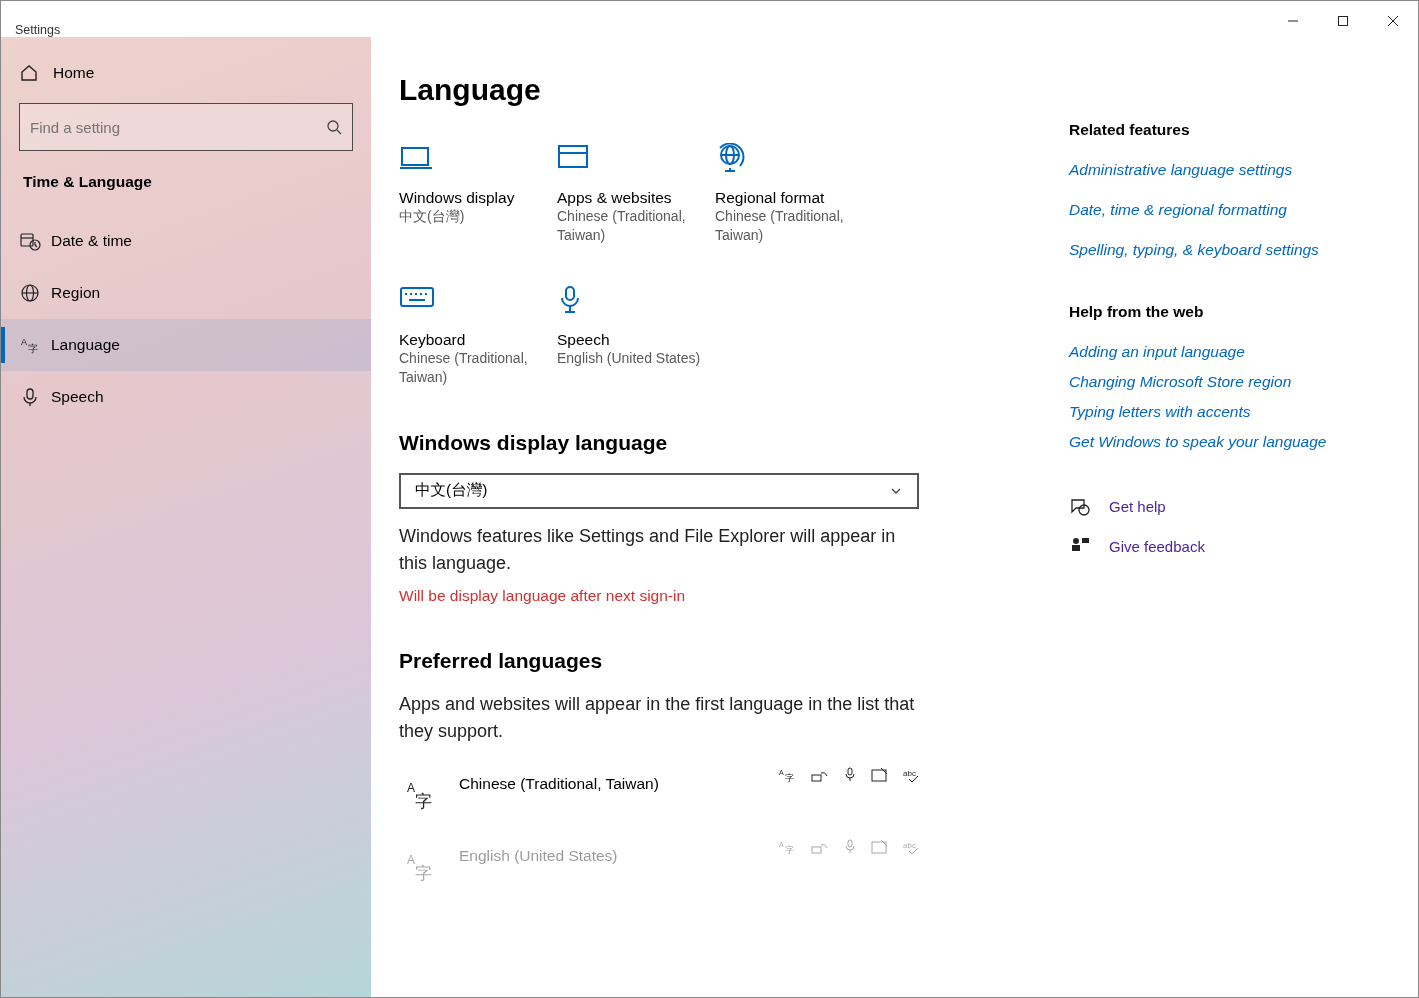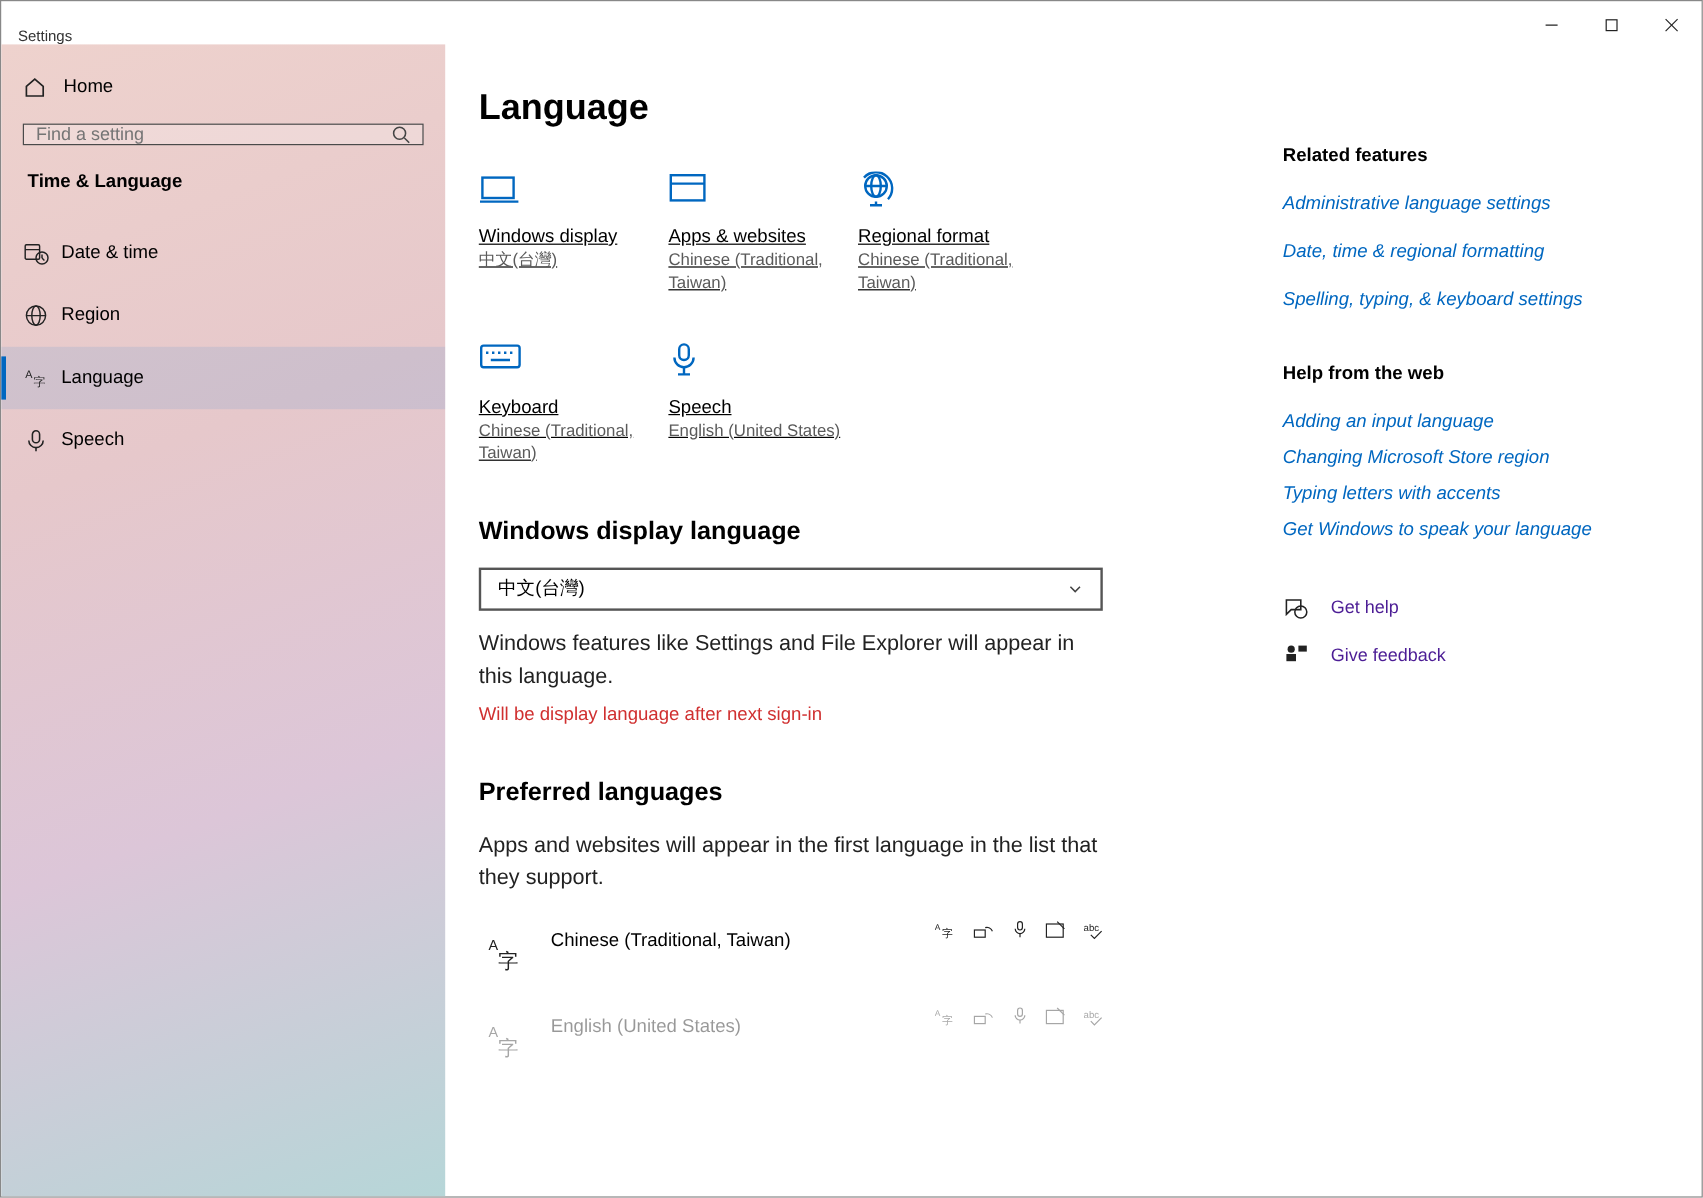--- a/index.html
+++ b/index.html
@@ -6,33 +6,33 @@
 body { width: 1419px; height: 998px; overflow: hidden; background: #fff; border: 1px solid #888; }
 .titlebar { height: 36px; display: flex; align-items: flex-end; justify-content: space-between; }
 .title-text { padding: 8px 0 0 14px; font-size: 12.5px; color: #333; }
 .window-controls { display: flex; }
 .wc { width: 50px; height: 32px; display: flex; align-items: center; justify-content: center; cursor: pointer; }
 .wc svg { stroke: #222; stroke-width: 1; fill: none; }
 .content { display: flex; height: calc(100% - 36px); }
 .sidebar { width: 370px; background: linear-gradient(160deg, #eed2cd 0%, #e6c8cb 35%, #dcc6d8 65%, #b6d6d8 100%); padding-top: 0; }
 .home-row { display: flex; align-items: center; gap: 14px; padding: 14px 18px; cursor: pointer; margin-top: 12px; }
 .home-row .lbl { font-size: 15.5px; color: #000; }
-.search-box { margin: 6px 18px 0; width: 334px; height: 18px; border: 1.5px solid #4a4a4a; background: rgba(255,255,255,0.22); display: flex; align-items: center; padding: 0 10px; }
+.search-box { margin: 6px 18px 0; width: 334px; height: 48px; border: 1.5px solid #4a4a4a; background: rgba(255,255,255,0.22); display: flex; align-items: center; padding: 0 10px; }
 .search-box input { flex: 1; background: transparent; border: none; outline: none; font-size: 15px; color: #5a5a5a; }
 .category { padding: 22px 22px 0; font-size: 15.5px; font-weight: 600; color: #000; }
 .nav { margin-top: 24px; }
 .nav-item { display: flex; align-items: center; gap: 10px; height: 52px; padding: 0 18px; cursor: pointer; font-size: 15.5px; position: relative; }
 .nav-item.active { background: rgba(0,120,212,0.10); }
 .nav-item.active::before { content: ""; position: absolute; left: 0; top: 8px; bottom: 8px; width: 4px; background: #0067c0; }
 .main { flex: 1; display: flex; padding: 36px 0 0 28px; overflow-y: auto; }
 .main-left { width: 610px; }
 .main-right { width: 340px; margin-left: 60px; padding-top: 48px; }
 h1 { font-size: 30px; font-weight: 600; margin-bottom: 36px; }
 .tile-grid { display: grid; grid-template-columns: 158px 158px 158px; column-gap: 0; row-gap: 40px; margin-bottom: 44px; }
-.tile { cursor: pointer; text-decoration: underline; }
+.tile { cursor: pointer; }
 .tile .icon { color: #0067c0; margin-bottom: 16px; height: 30px; }
 .tile .t-title { font-size: 15.5px; color: #000; }
 .tile .t-sub { font-size: 14px; color: #5a5a5a; line-height: 1.35; }
 .section-h { font-size: 21px; font-weight: 600; margin-bottom: 18px; }
 .dropdown { width: 520px; height: 36px; border: 2px solid #555; display: flex; align-items: center; justify-content: space-between; padding: 0 14px; cursor: pointer; font-size: 15.5px; margin-bottom: 14px; }
 .desc { font-size: 18px; color: #222; line-height: 1.5; max-width: 520px; }
 .warn { color: #d03030; font-size: 15.5px; margin-top: 10px; }
 .spacer { height: 44px; }
 .add-lang { display: flex; align-items: center; gap: 14px; cursor: pointer; margin-top: 6px; }
 .add-lang .plus-btn { width: 46px; height: 46px; background: #e5e5e5; display: flex; align-items: center; justify-content: center; }

